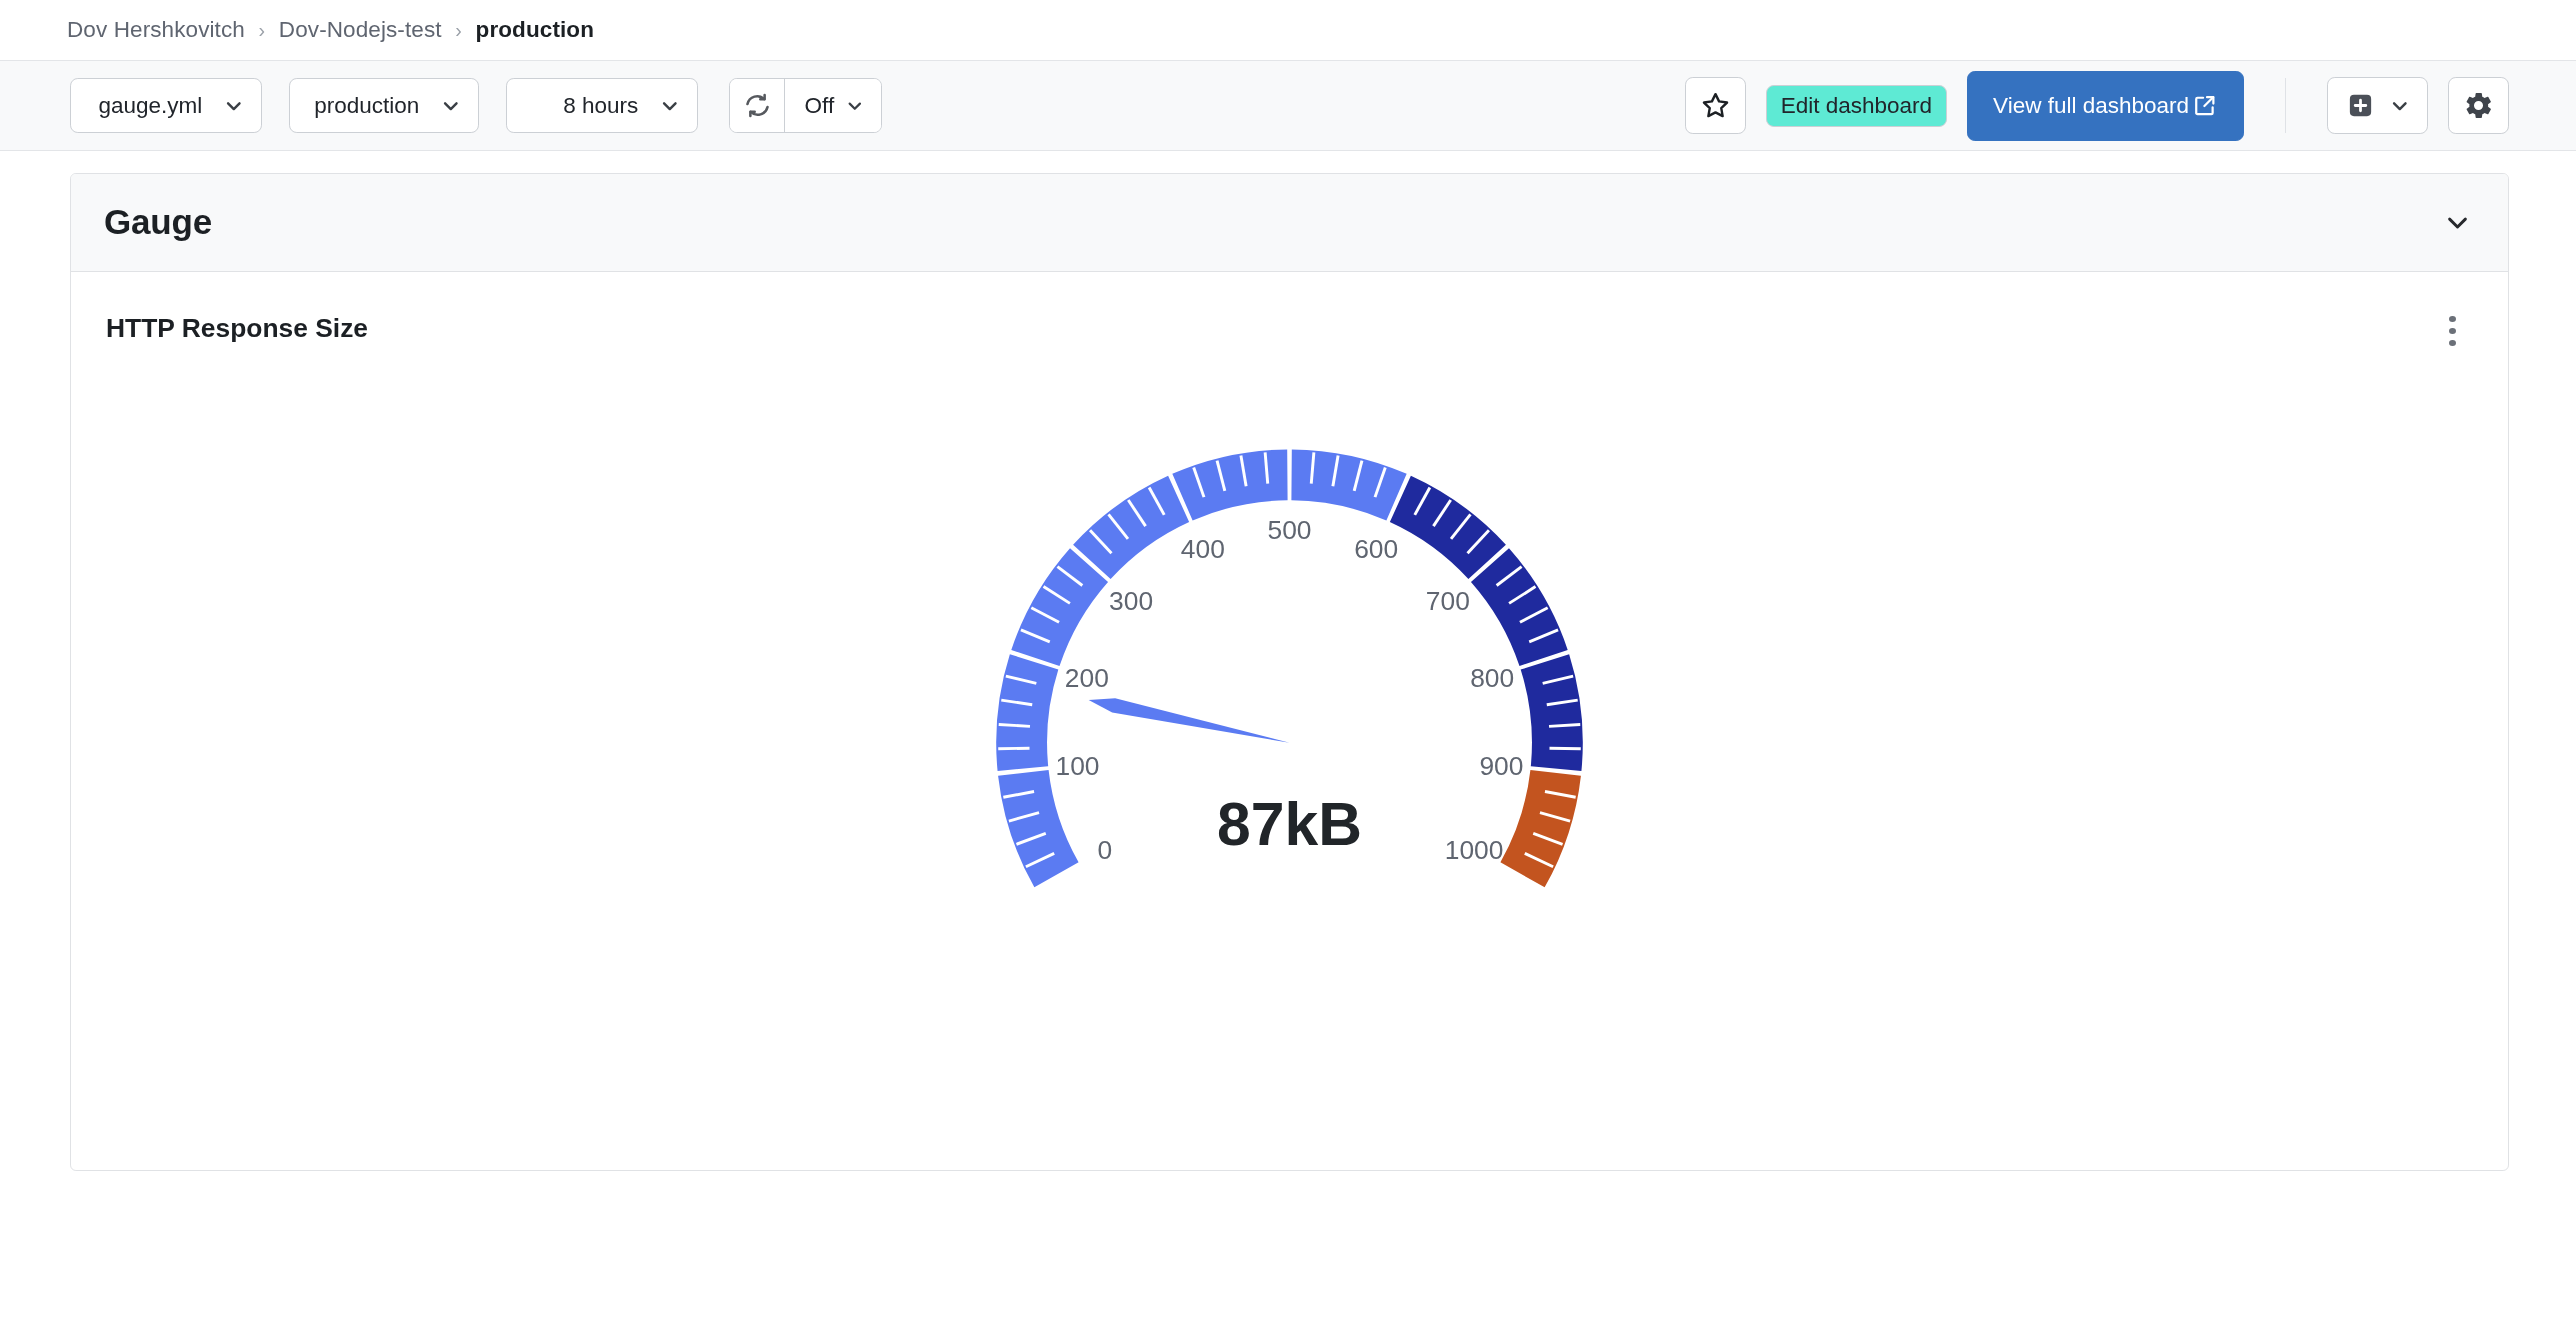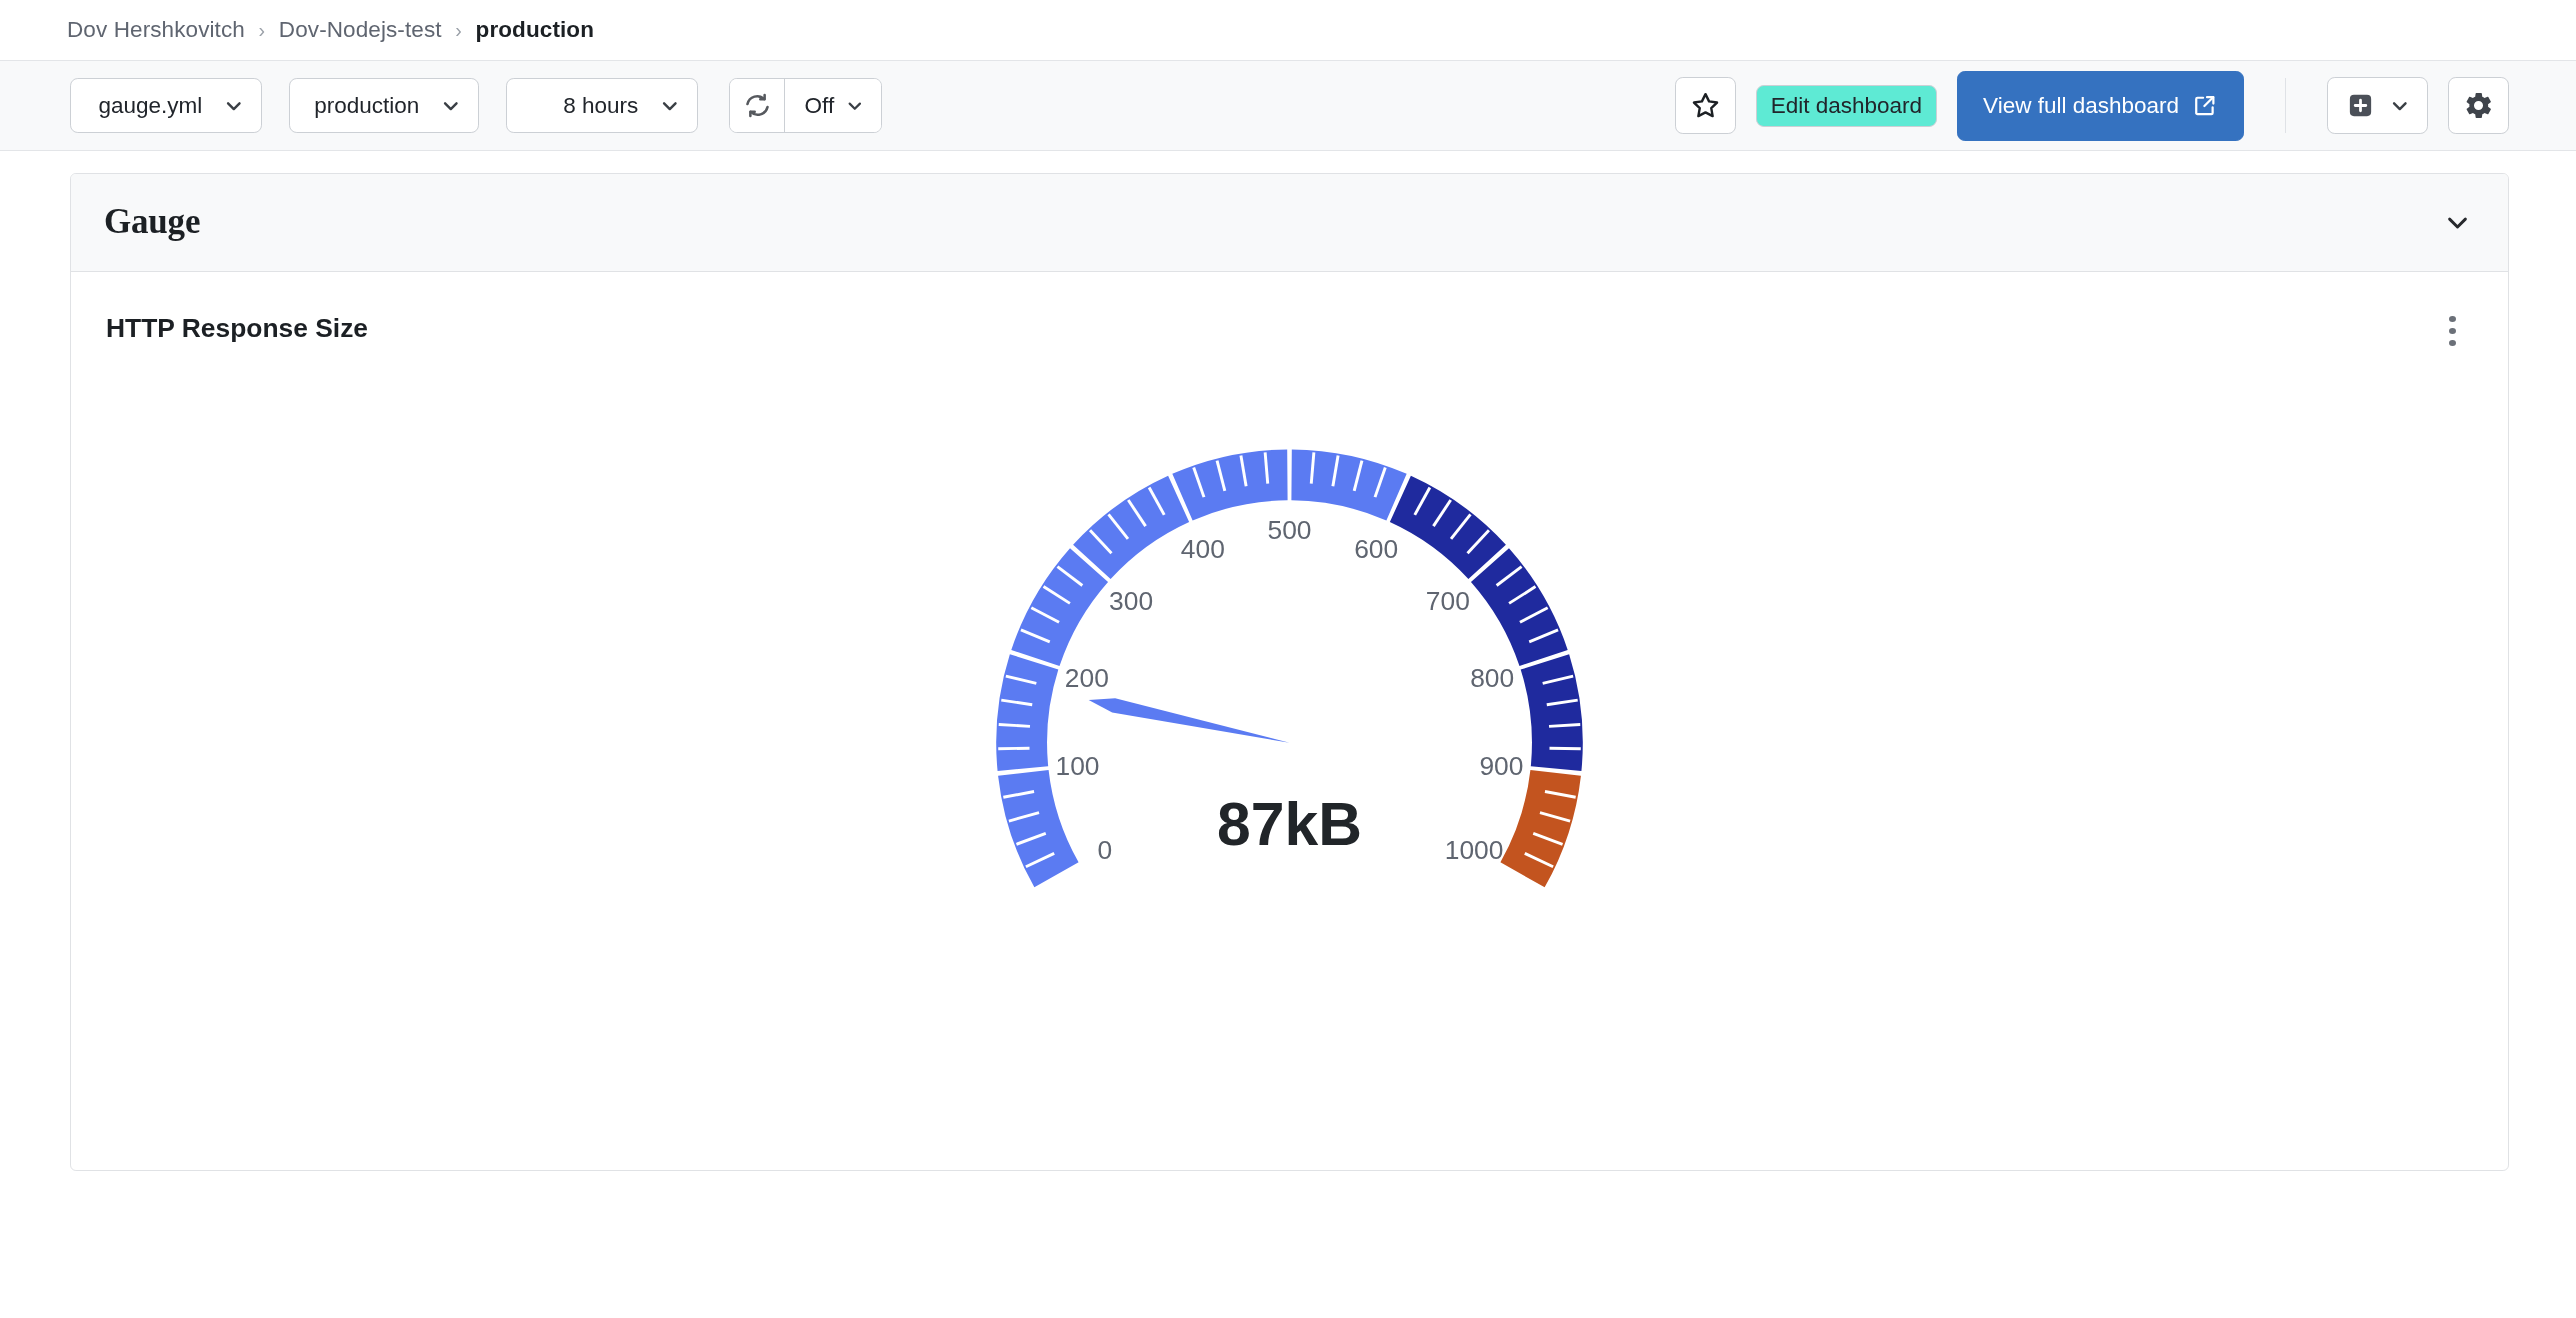--- a/index.html
+++ b/index.html
@@ -118,21 +118,21 @@
     font-size: 22.5px;
     color: #21252b;
     cursor: pointer;
     white-space: nowrap;
   }
   .btn-primary {
     height: 70px;
     background: #3572c0;
     border: 1px solid #3572c0;
     border-radius: 7.8px;
-    display: flex; align-items: center; gap: 13px;
+    display: flex; align-items: center; gap: 3px;
     padding: 0 25.4px;
     font-size: 22.5px;
     color: #ffffff;
     cursor: pointer;
     white-space: nowrap;
   }
   .split-add {
     height: 57px;
     min-width: 92px;
     background: #fff;
@@ -158,21 +158,20 @@
     overflow: hidden;
   }
   .panel-head {
     height: 98px;
     background: #f8f9fa;
     border-bottom: 1px solid #e0e2e5;
     display: flex;
     align-items: center;
     padding: 0 37px 0 33px;
     cursor: pointer;
-    font-family: Liberation Serif, serif;
   }
   .panel-head h2 {
     margin: 0;
     font-size: 35px;
     font-weight: 700;
     color: #1c2024;
     letter-spacing: -0.2px;
   }
   .panel-head .chev-lg { margin-left: auto; width: 27px; height: 27px; }
 

